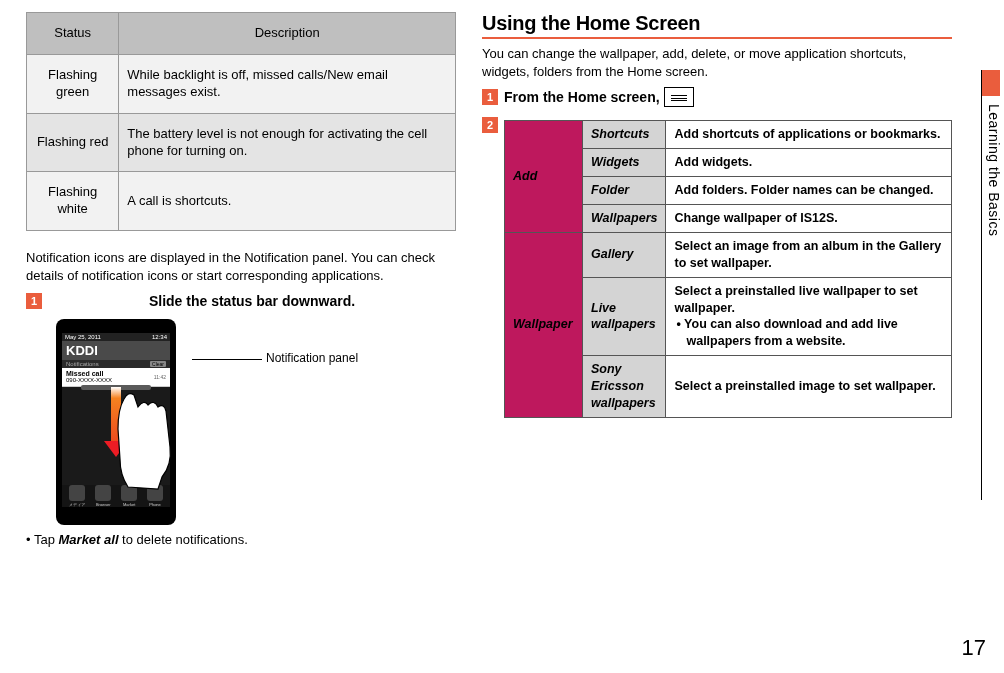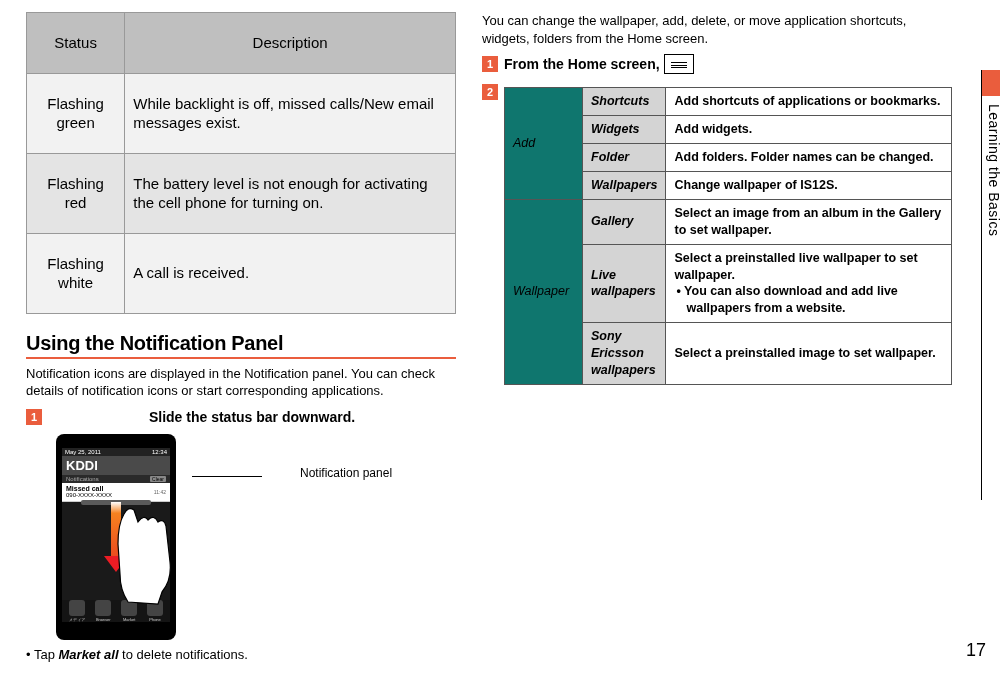--- a/index.html
+++ b/index.html
@@ -26,22 +26,22 @@
 
   
   .status-table {
     width: 100%;
     border-collapse: collapse;
     border: 1px solid #999;
     margin-bottom: 18px;
   }
   .status-table th, .status-table td {
     border: 1px solid #999;
-    padding: 20px 8px;
-    font-size: 15px;
+    padding: 12px 8px;
+    font-size: 13px;
     line-height: 1.3;
     text-align: left;
   }
   .status-table th {
     background: #bfbfbf;
     font-weight: 400;
     text-align: center;
   }
   .status-table td.center { text-align: center; }
   .status-table tbody tr:nth-child(odd) td { background: #f2f2f2; }
@@ -229,22 +229,21 @@
     height: 110px;
     pointer-events:none;
   }
   .callout-line {
     border-top: 1px solid #000;
     width: 70px;
     margin-top: 40px;
   }
   .callout-wrap {
     display:flex;
-    align-items:center;
-    gap:34px;
+    align-items:flex-start;
   }
   .callout-text { font-size: 12px; margin-top: 32px; margin-left:4px; }
 
   .bullet {
     font-size: 13px;
     line-height: 1.35;
     padding-left: 8px;
     text-indent: -8px;
   }
   .bullet::before { content: "• "; }
@@ -259,22 +258,22 @@
   }
   .home-table td {
     border: 1px solid #555;
     padding: 5px 8px;
     font-size: 12.5px;
     line-height: 1.35;
     vertical-align: middle;
     font-weight: bold;
   }
   .home-table td.grp {
-    background: #0f766e;
-    font-weight: 400;
+    background: #be185d;
+    font-weight: 700;
     font-style: italic;
     width: 78px;
   }
   .home-table td.sub {
     background: #d4d4d4;
     font-weight: 700;
     font-style: italic;
     width: 71px;
   }
   .home-table td .sub-bullet {
@@ -314,21 +313,21 @@
     writing-mode: vertical-rl;
     font-size: 14px;
     letter-spacing: 0.5px;
     white-space: nowrap;
   }
 
   .page-num {
     position: absolute;
     bottom: 12px;
     right: 18px;
-    font-size: 18px;
+    font-size: 22px;
   }
 </style>
 </head>
 <body>
 
 <div class="page">
 
   <div class="col col-left">
     <table class="status-table">
       <thead>
@@ -341,26 +340,25 @@
         <tr>
           <td class="center">Flashing green</td>
           <td>While backlight is off, missed calls/New email messages exist.</td>
         </tr>
         <tr>
           <td class="center">Flashing red</td>
           <td>The battery level is not enough for activating the cell phone for turning on.</td>
         </tr>
         <tr>
           <td class="center">Flashing white</td>
-          <td>A call is received.</td>
+          <td>A call is shortcuts.</td>
         </tr>
       </tbody>
     </table>
 
-    <div class="section-h">Using the Notification Panel</div>
     <div class="body-text">Notification icons are displayed in the Notification panel. You can check details of notification icons or start corresponding applications.</div>
 
     <div class="step">
       <span class="step-num">1</span>
       <div class="step-body">
         <div class="step-title">Slide the status bar downward.</div>
       </div>
     </div>
 
     <div class="illus-wrap">
@@ -415,20 +413,21 @@
         <div class="callout-text">Notification panel</div>
       </div>
     </div>
 
     <div class="bullet">
       <span>Tap </span><em>Market all</em><span> to delete notifications.</span>
     </div>
   </div>
 
   <div class="col col-right">
+    <div class="section-h">Using the Home Screen</div>
     <div class="body-text">You can change the wallpaper, add, delete, or move application shortcuts, widgets, folders from the Home screen.</div>
 
     <div class="step">
       <span class="step-num">1</span>
       <div class="step-body">
         <span class="step-title">
           <span>From the Home screen, </span>
           <span class="menu-icon"><span class="menu-lines"><span class="mid"></span></span></span>
         </span>
       </div>

